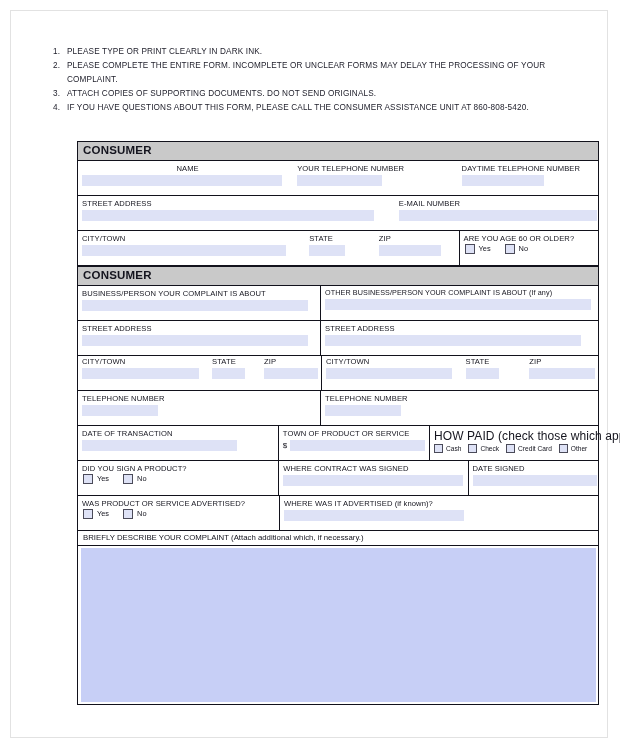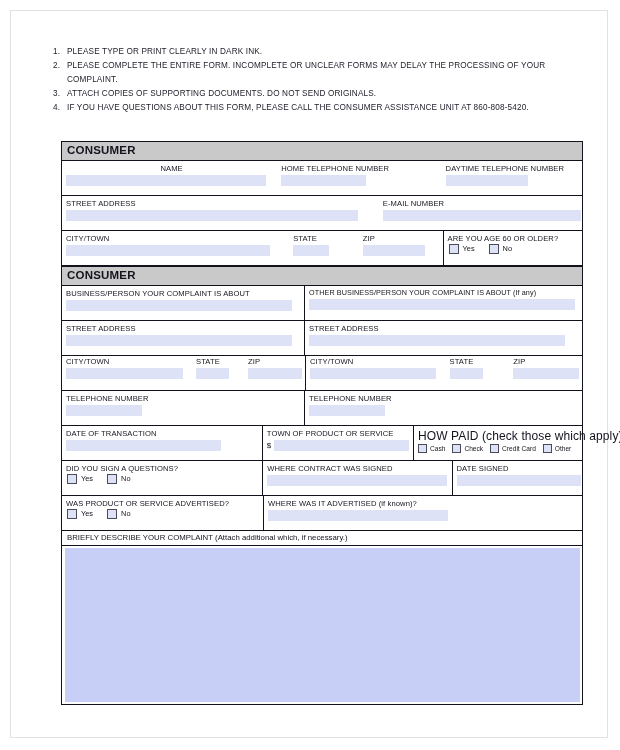--- a/index.html
+++ b/index.html
@@ -43,21 +43,21 @@
     width: 14px;
     flex: 0 0 14px;
     text-align: left;
   }
   .instr-text {
     flex: 1 1 auto;
   }
 
   .form {
     position: absolute;
-    left: 50px;
+    left: 66px;
     top: 130px;
     width: 522px;
     border: 1px solid #12121c;
     box-sizing: border-box;
   }
 
   .sec-head {
     background: #c9c9c9;
     border-bottom: 1px solid #12121c;
     font-size: 11.5px;
@@ -173,21 +173,21 @@
   <div class="form">
 
     <div class="sec-head">CONSUMER</div>
 
     <div class="row">
       <div class="cell" style="width:216px;text-align:center;">
         <div class="lbl">NAME</div>
         <div class="fld" style="width:200px;"></div>
       </div>
       <div class="cell" style="width:165px;">
-        <div class="lbl">HOME TELEPHONE NUMBER</div>
+        <div class="lbl">YOUR TELEPHONE NUMBER</div>
         <div class="fld" style="width:85px;"></div>
       </div>
       <div class="cell" style="width:141px;">
         <div class="lbl">DAYTIME TELEPHONE NUMBER</div>
         <div class="fld" style="width:82px;"></div>
       </div>
     </div>
 
     <div class="row">
       <div class="cell" style="width:318px;">
@@ -314,21 +314,21 @@
           <span class="chk" style="width:9px;height:9px;flex:0 0 9px;"></span>
           <span class="chk-lbl tight" style="font-size:6.6px;">Credit Card</span>
           <span class="chk" style="width:9px;height:9px;flex:0 0 9px;"></span>
           <span class="chk-lbl tight" style="font-size:6.6px;">Other</span>
         </div>
       </div>
     </div>
 
     <div class="row">
       <div class="cell" style="width:201px;">
-        <div class="lbl">DID YOU SIGN A QUESTIONS?</div>
+        <div class="lbl">DID YOU SIGN A PRODUCT?</div>
         <div class="chk-row">
           <span class="chk"></span>
           <span class="chk-lbl">Yes</span>
           <span class="chk"></span>
           <span class="chk-lbl">No</span>
         </div>
       </div>
       <div class="cell divider" style="width:190px;">
         <div class="lbl">WHERE CONTRACT WAS SIGNED</div>
         <div class="fld" style="width:180px;"></div>

